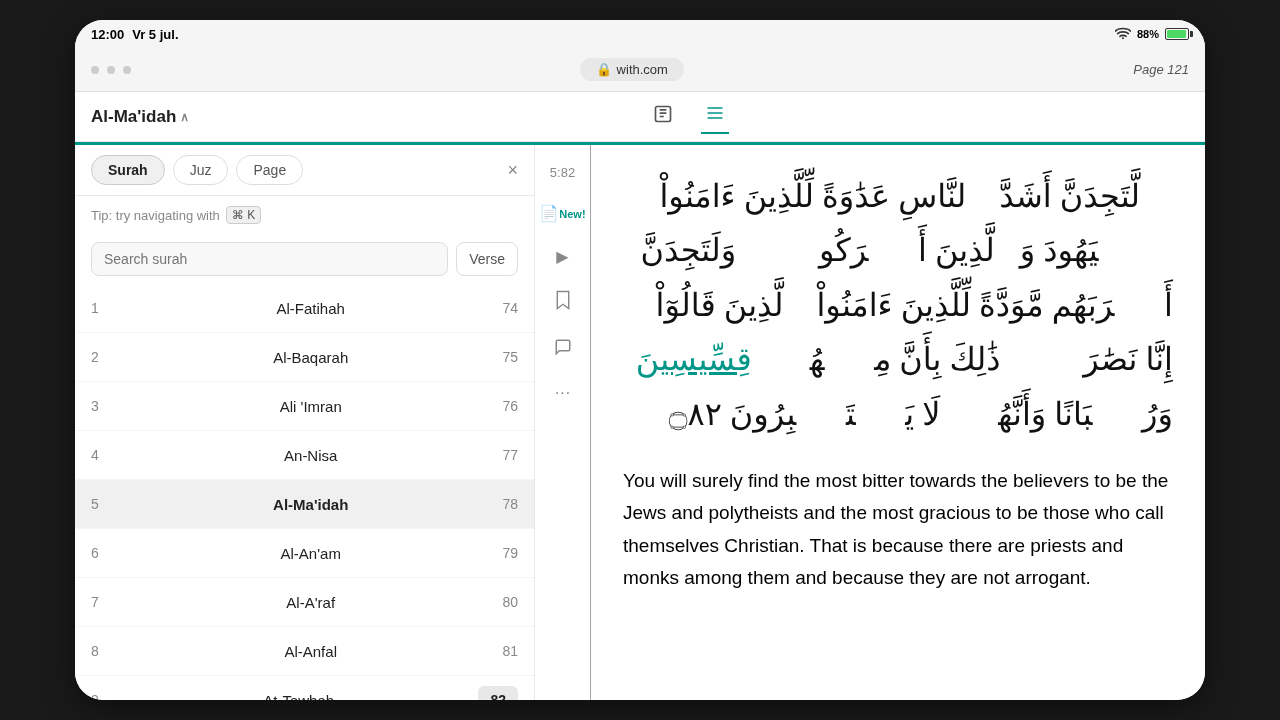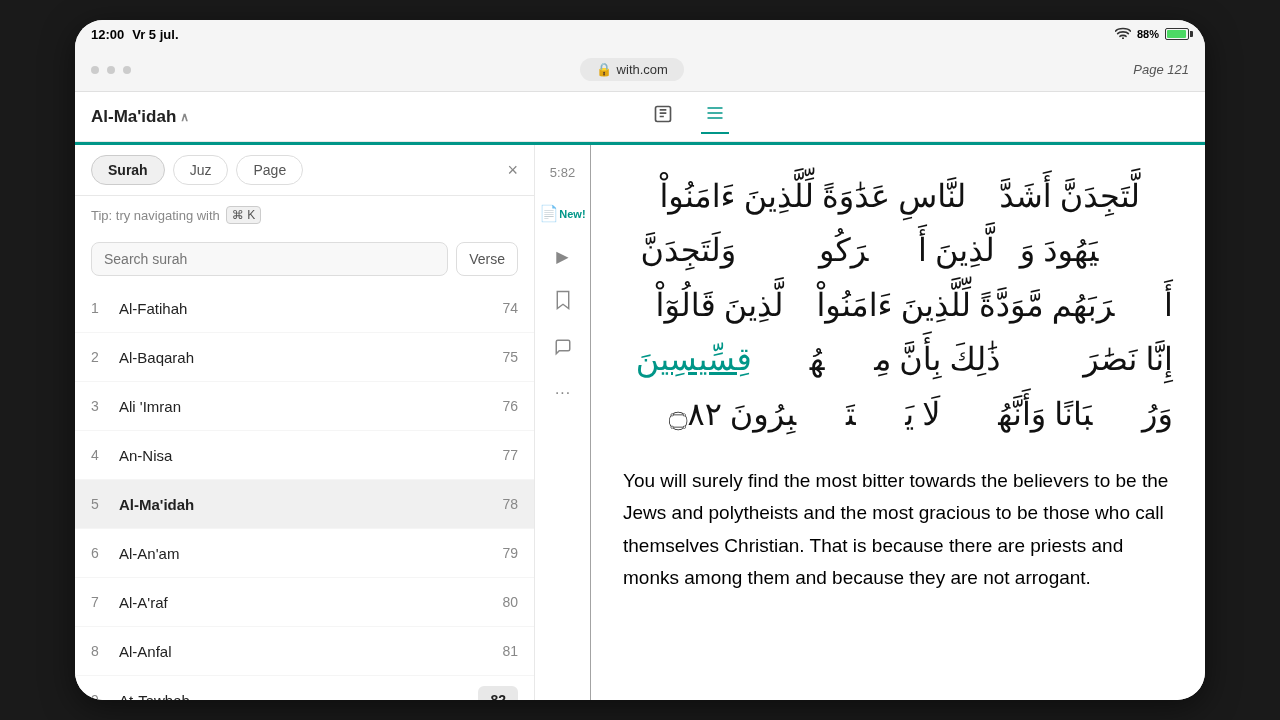--- a/index.html
+++ b/index.html
@@ -211,20 +211,21 @@
     .surah-num {
       width: 28px;
       font-size: 14px;
       color: #888;
       flex-shrink: 0;
     }
     .surah-name {
       flex: 1;
       font-size: 15px;
       color: #222;
+      text-align: center;
     }
     .surah-item.active .surah-name { font-weight: 700; }
     .verse-num {
       font-size: 14px;
       color: #888;
       padding: 6px 0;
     }
     .verse-num.active {
       font-weight: 700;
       color: #222;

